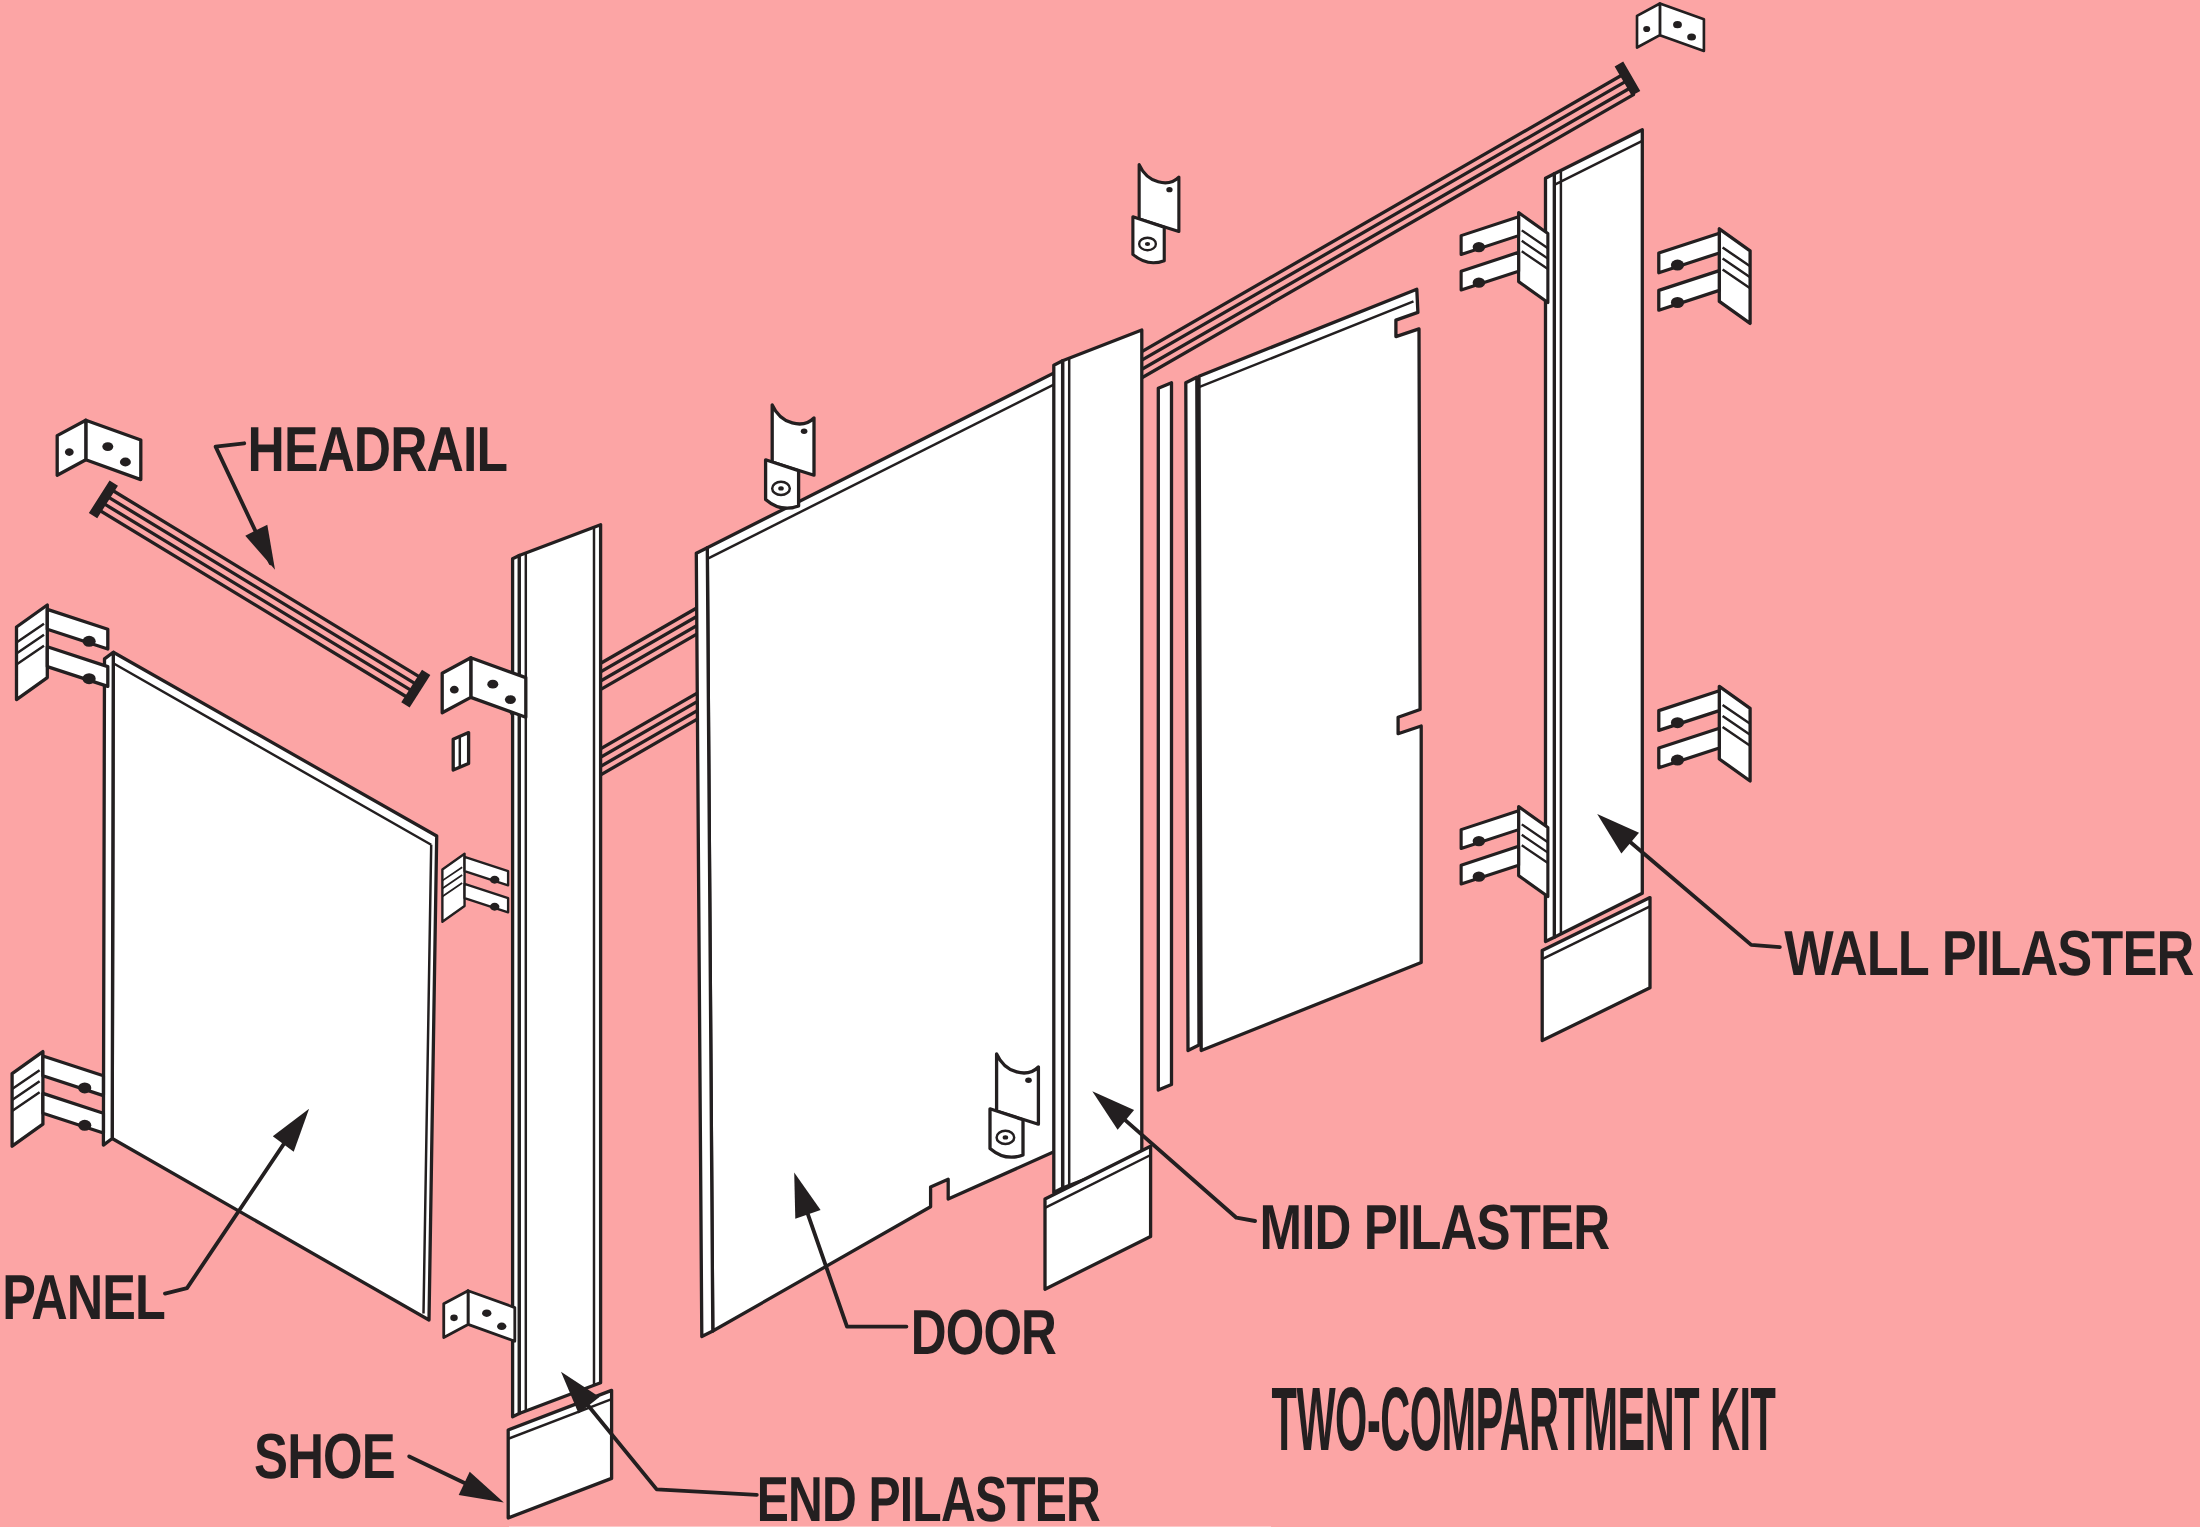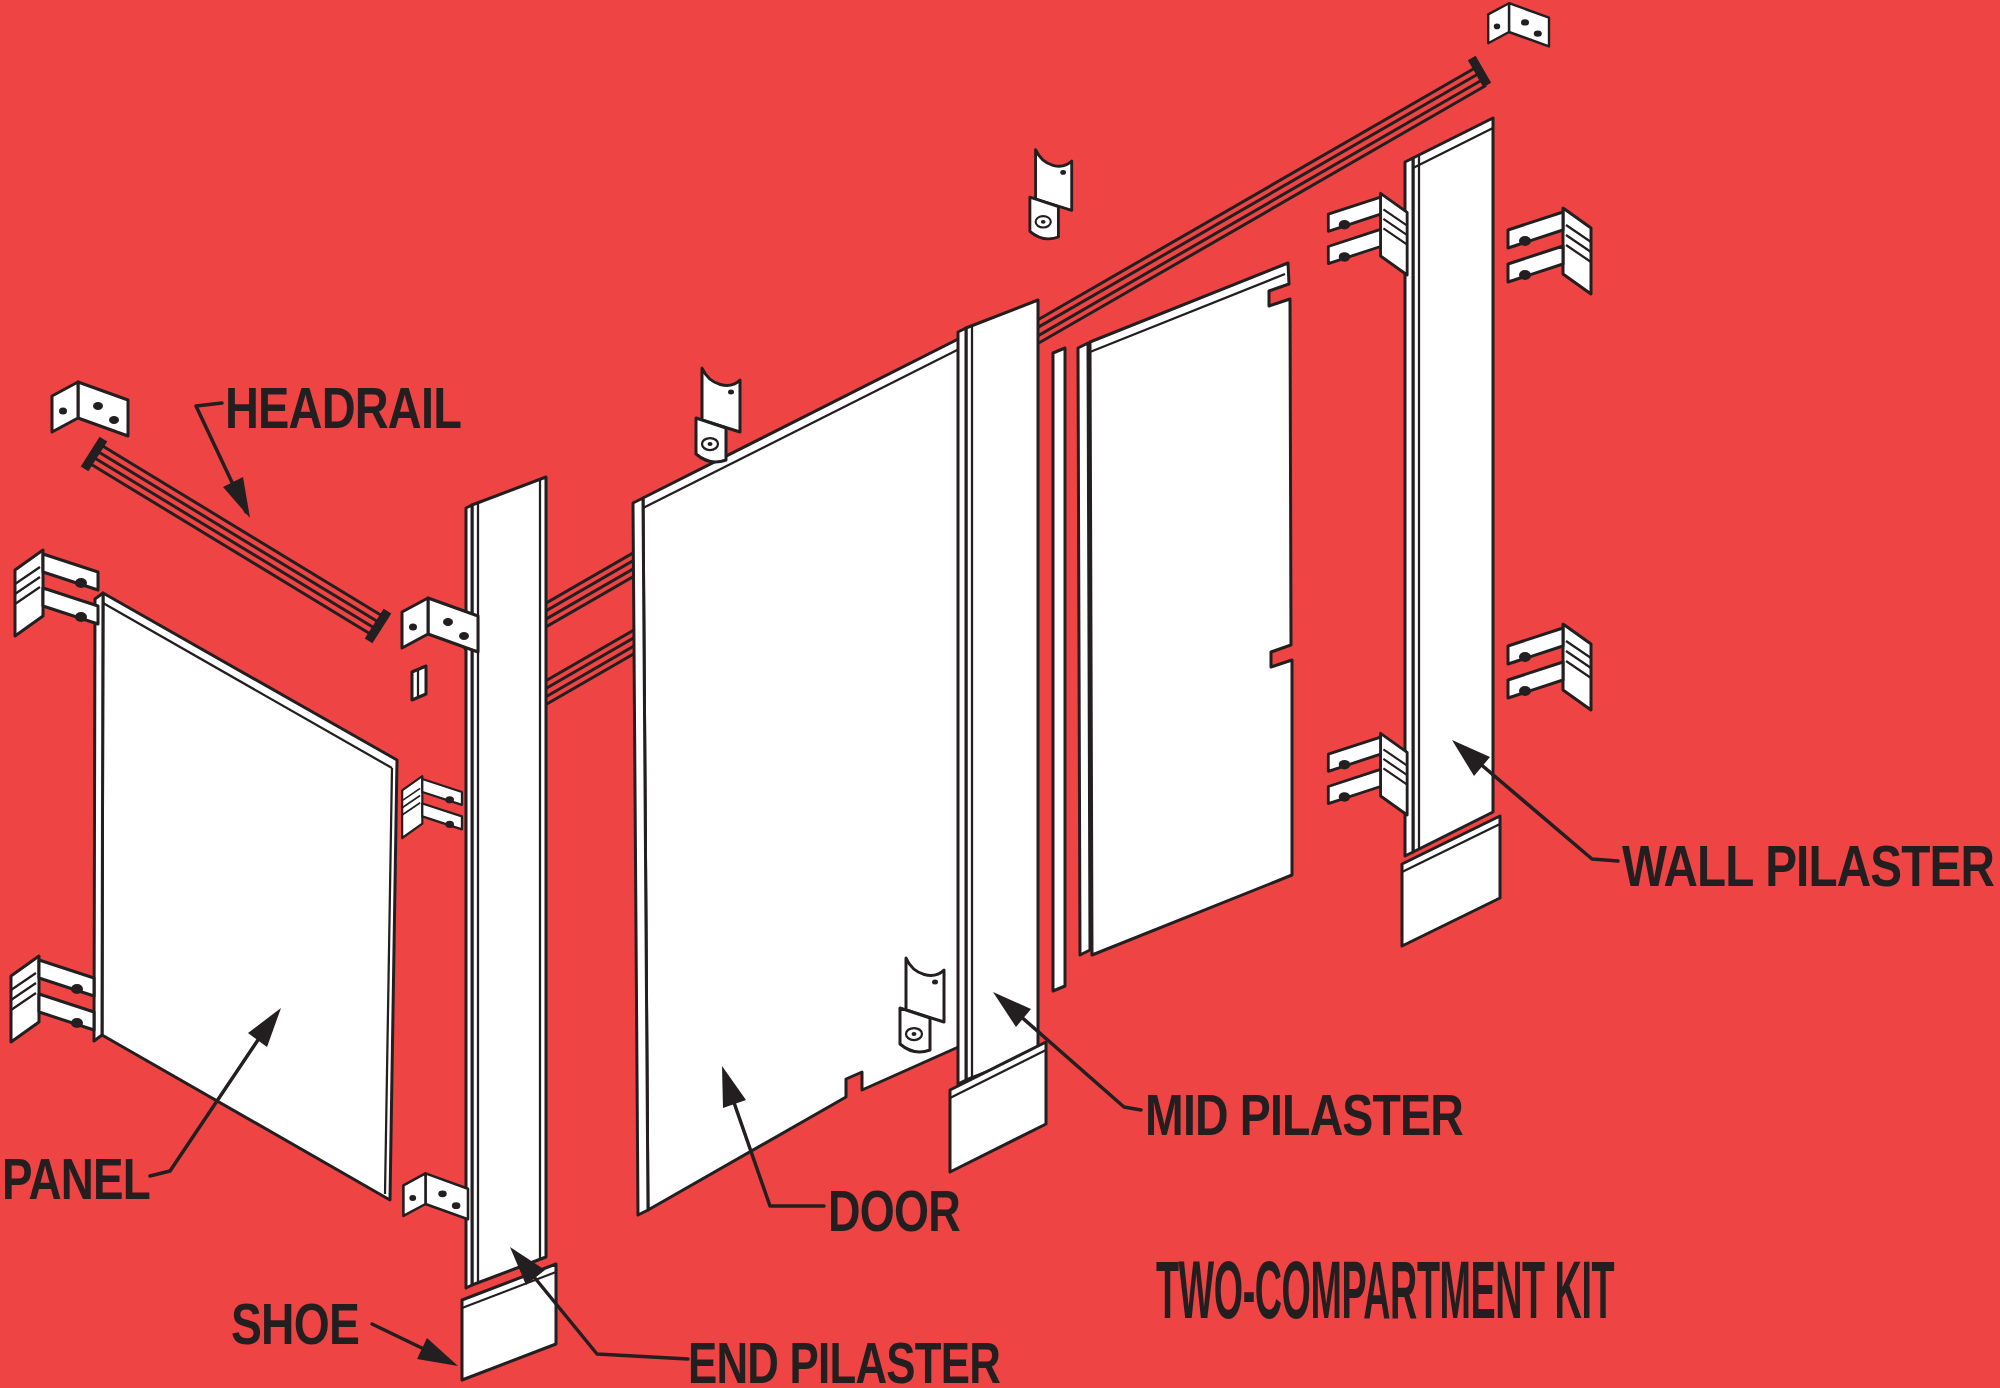--- a/index.html
+++ b/index.html
@@ -1,17 +1,17 @@
 <!DOCTYPE html>
 <html><head>
 <meta charset="utf-8">
 <style>
   html,body{margin:0;padding:0;background:#ffffff;}
   .stage{
-    width:2000px;height:1388px;position:relative;background:#ef4444;
+    width:2000px;height:1388px;position:relative;background:#fca5a5;
     font-family:"Liberation Sans", sans-serif;overflow:hidden;
   }
   svg{display:block;width:2000px;height:1388px;}
   .ln{fill:none;stroke:#231f20;stroke-width:3;stroke-linejoin:round;stroke-linecap:round;}
   .ln2{fill:none;stroke:#231f20;stroke-width:2.25;stroke-linejoin:round;}
   .face{fill:#ffffff;stroke:#231f20;stroke-width:3;stroke-linejoin:round;}
   .leader{fill:none;stroke:#231f20;stroke-width:3.5;stroke-linejoin:round;stroke-linecap:round;}
   .ah{fill:#231f20;stroke:none;}
   .cap{stroke:#231f20;stroke-width:9;stroke-linecap:square;}
   .lbl{fill:#231f20;font-weight:bold;font-size:58px;letter-spacing:-1px;}

